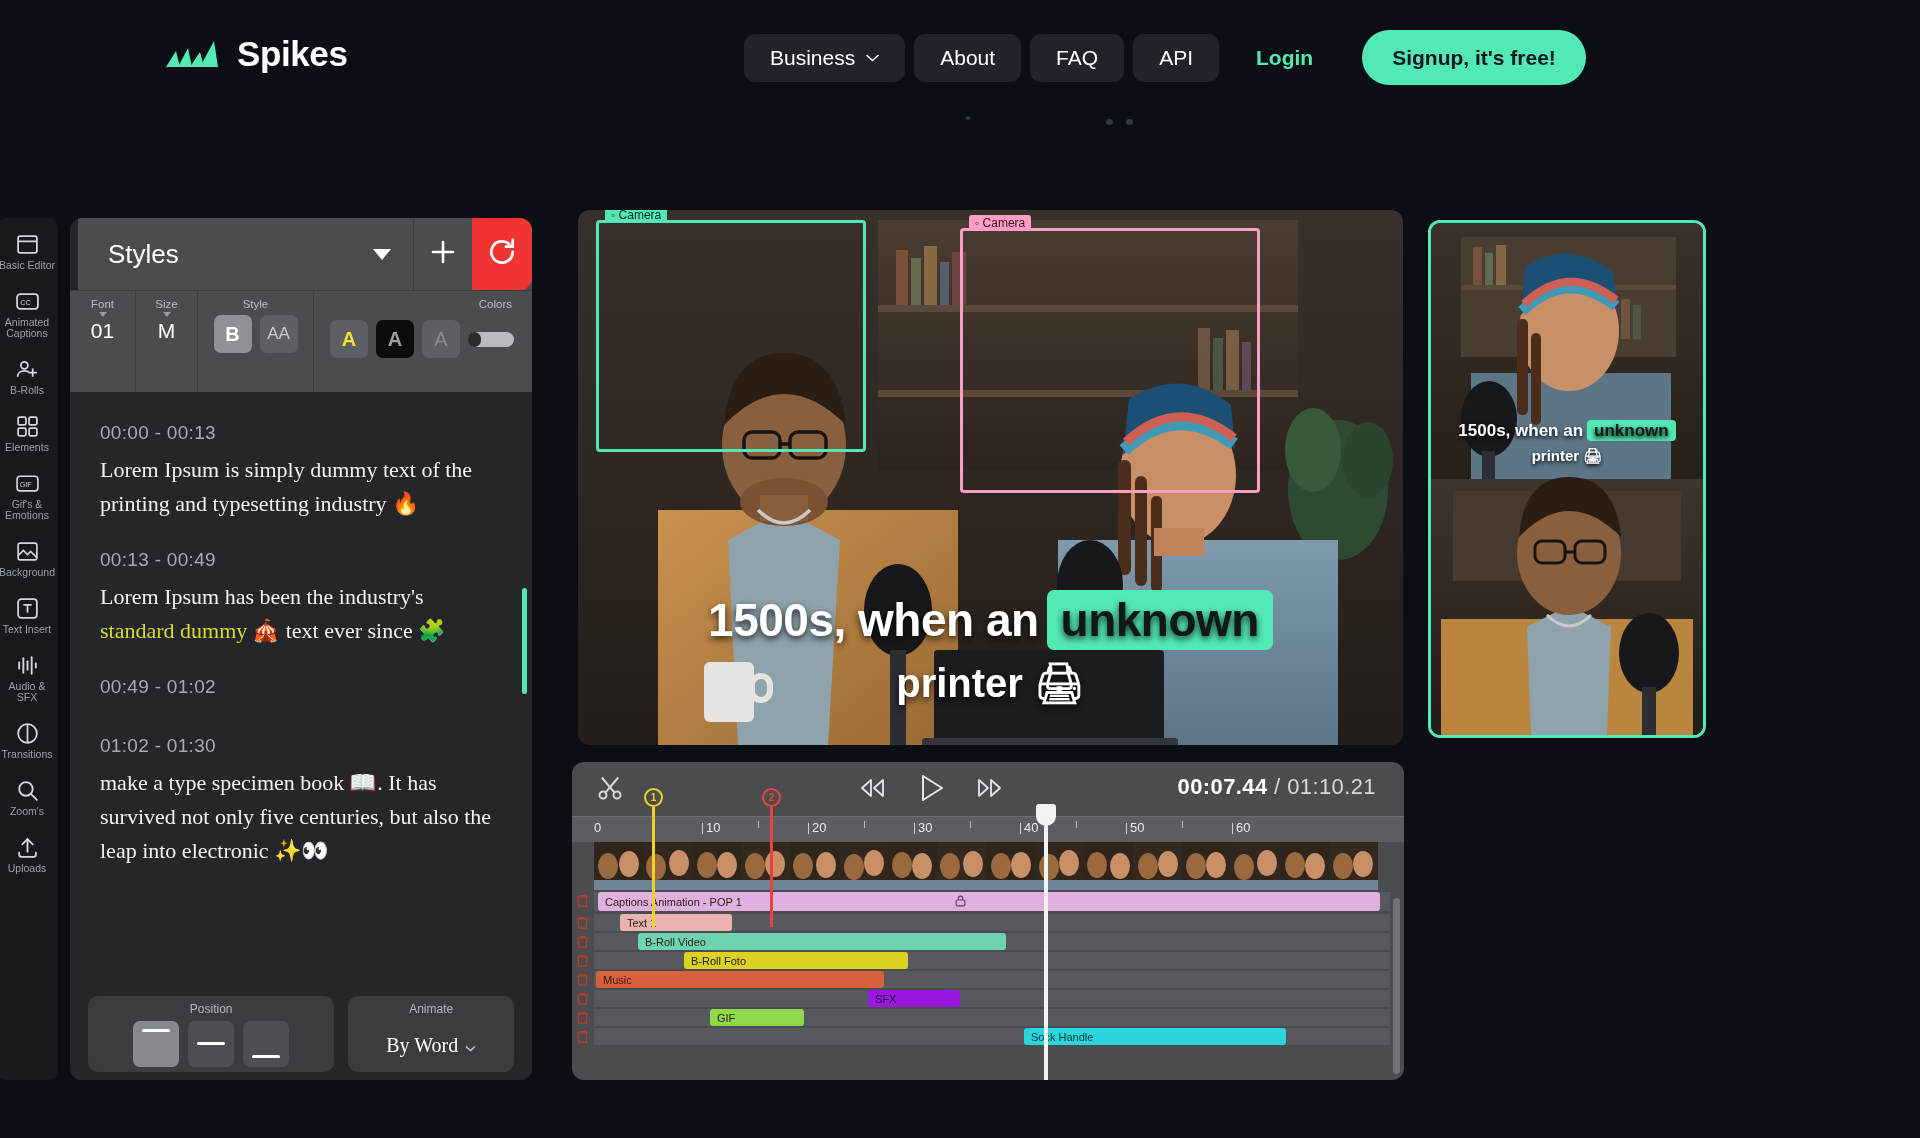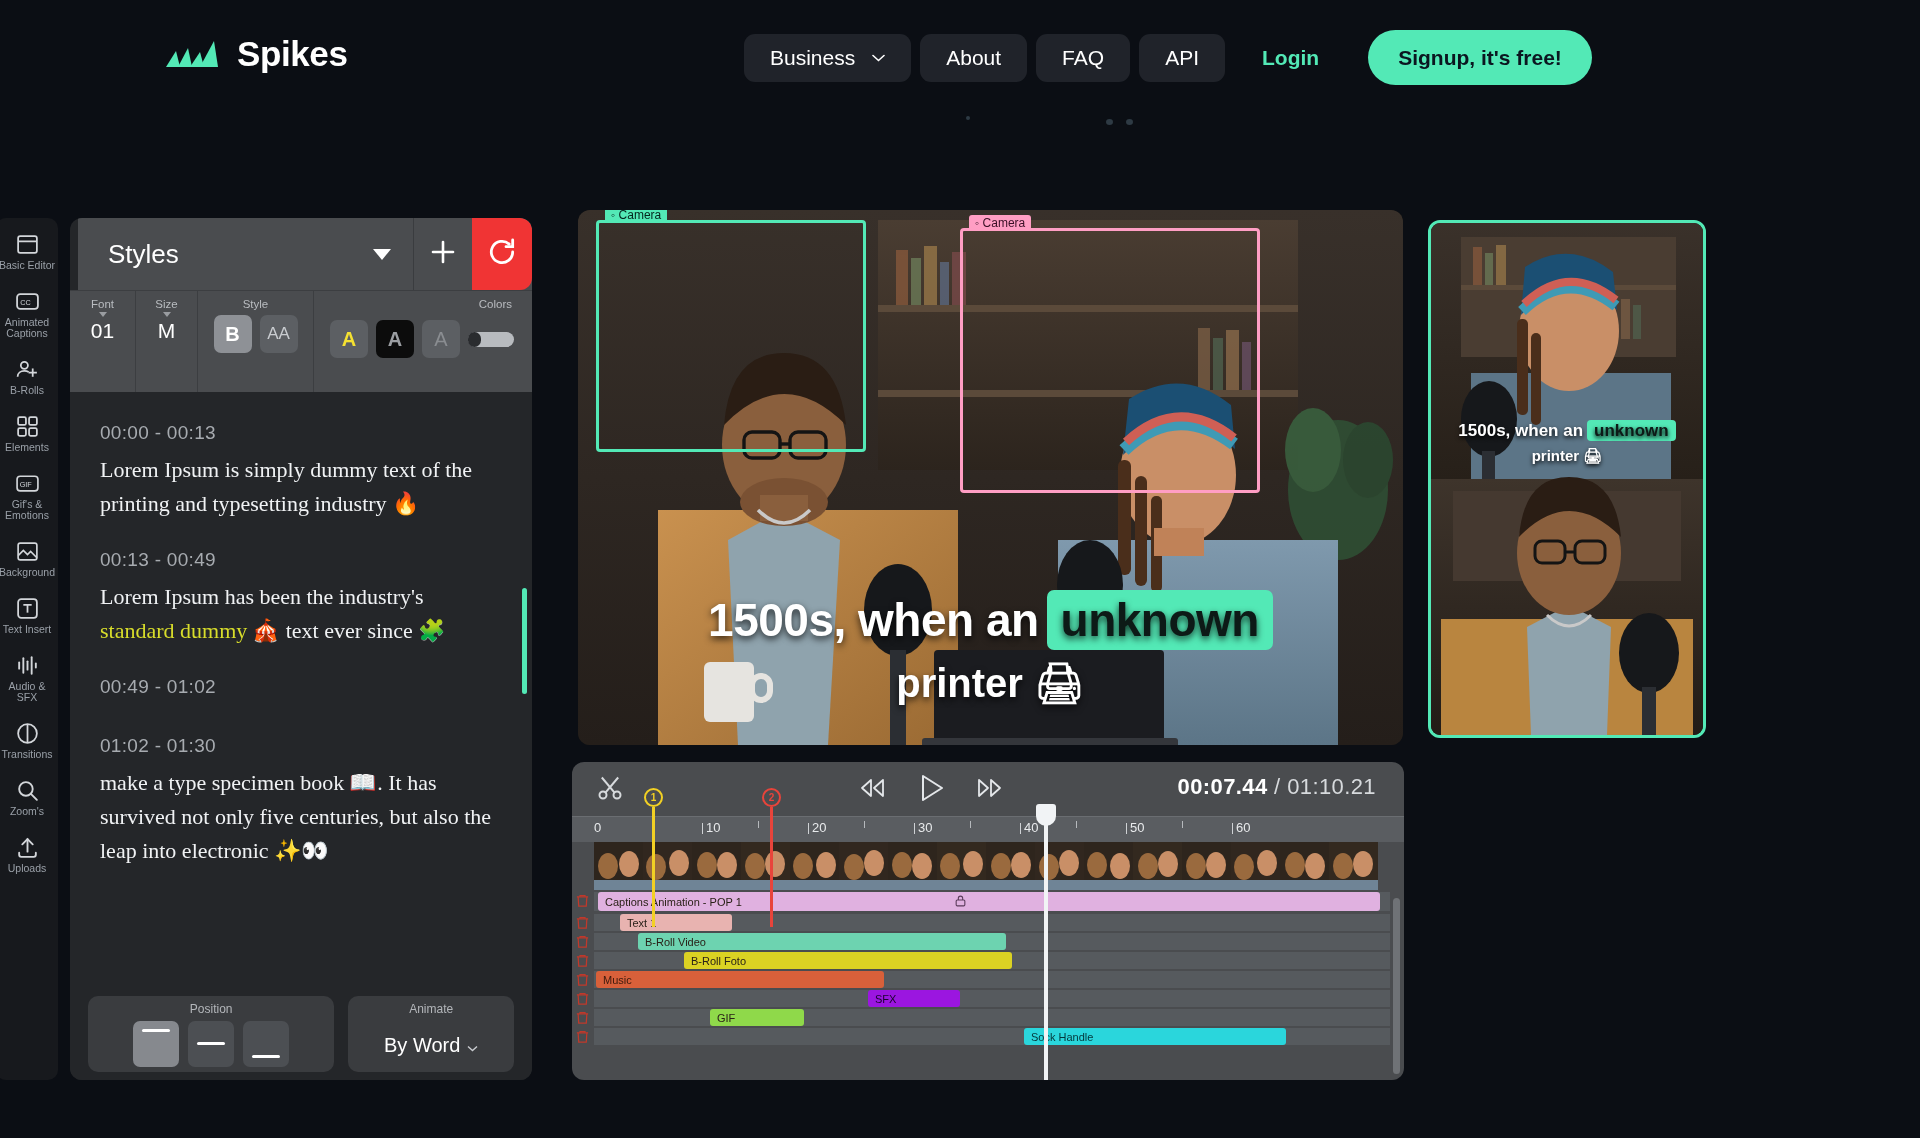--- a/index.html
+++ b/index.html
@@ -24,21 +24,21 @@
     color: #ffffff; font-size: 35px; font-weight: 700; letter-spacing: -0.4px;
   }
   .nav-items {
     position: absolute; left: 744px; top: 30px;
     display: flex; align-items: center; gap: 9px;
   }
   .nav-btn {
     background: #20232a; border: none; border-radius: 11px;
     color: #ffffff; font-size: 21px; font-weight: 500;
     padding: 0 26px; height: 48px; line-height: 48px;
-    display: flex; align-items: center; gap: 17px; cursor: pointer;
+    display: flex; align-items: center; gap: 11px; cursor: pointer;
     font-family: "Liberation Sans", sans-serif;
   }
   .nav-btn .chev { width: 13px; height: 8px; display:block; }
   .nav-login {
     background: transparent; color: #53e9b6; font-size: 21px; font-weight: 600;
     padding: 0 28px; height: 48px; display: flex; align-items: center;
     cursor: pointer; border: none; font-family: "Liberation Sans", sans-serif;
   }
   .nav-signup {
     background: #53e9b6; color: #0b1620; border: none; border-radius: 28px;
@@ -161,21 +161,21 @@
   .pos-row { display: flex; gap: 9px; margin-top: 14px; }
   .pos-btn {
     width: 46px; height: 46px; border-radius: 7px; background: #4c4f53;
     position: relative; cursor: pointer;
   }
   .pos-btn.on { background: #86898e; }
   .pos-line {
     position: absolute; left: 9px; width: 28px; height: 3px;
     background: #ffffff; border-radius: 2px;
   }
-  .animate-val { color: #ffffff; font-size: 20px; margin-top: 16px; display:flex; align-items:flex-start; gap:7px;}
+  .animate-val { color: #ffffff; font-size: 20px; margin-top: 16px; display:flex; align-items:flex-start; gap:7px;font-family:Liberation Serif, serif;}
 
   
   .preview {
     position: absolute; left: 578px; top: 0px; width: 825px; height: 535px;
     background: #1a1712; border-radius: 12px; overflow: hidden;
   }
   .pv-bg { position: absolute; inset: 0; }
   .pv-caption {
     position: absolute; left: 0; right: 0; bottom: 38px; text-align: center;
     z-index: 6;
@@ -899,21 +899,21 @@
 
       <div class="trow">
         <div class="bgline"></div>
         <span class="trash">
           <svg width="15" height="15" viewBox="0 0 24 24" fill="none" stroke="#c0392b" stroke-width="2">
               <polyline points="3,6 21,6"></polyline>
               <path d="M8 6V4h8v2"></path>
               <path d="M5 6l1 15h12l1-15"></path>
             </svg>
         </span>
-        <div class="clip" style="left:112px; width:328px; background:#dbd223;">B-Roll Foto</div>
+        <div class="clip" style="left:112px; width:224px; background:#dbd223;">B-Roll Foto</div>
       </div>
 
       <div class="trow">
         <div class="bgline"></div>
         <span class="trash">
           <svg width="15" height="15" viewBox="0 0 24 24" fill="none" stroke="#c0392b" stroke-width="2">
               <polyline points="3,6 21,6"></polyline>
               <path d="M8 6V4h8v2"></path>
               <path d="M5 6l1 15h12l1-15"></path>
             </svg>

